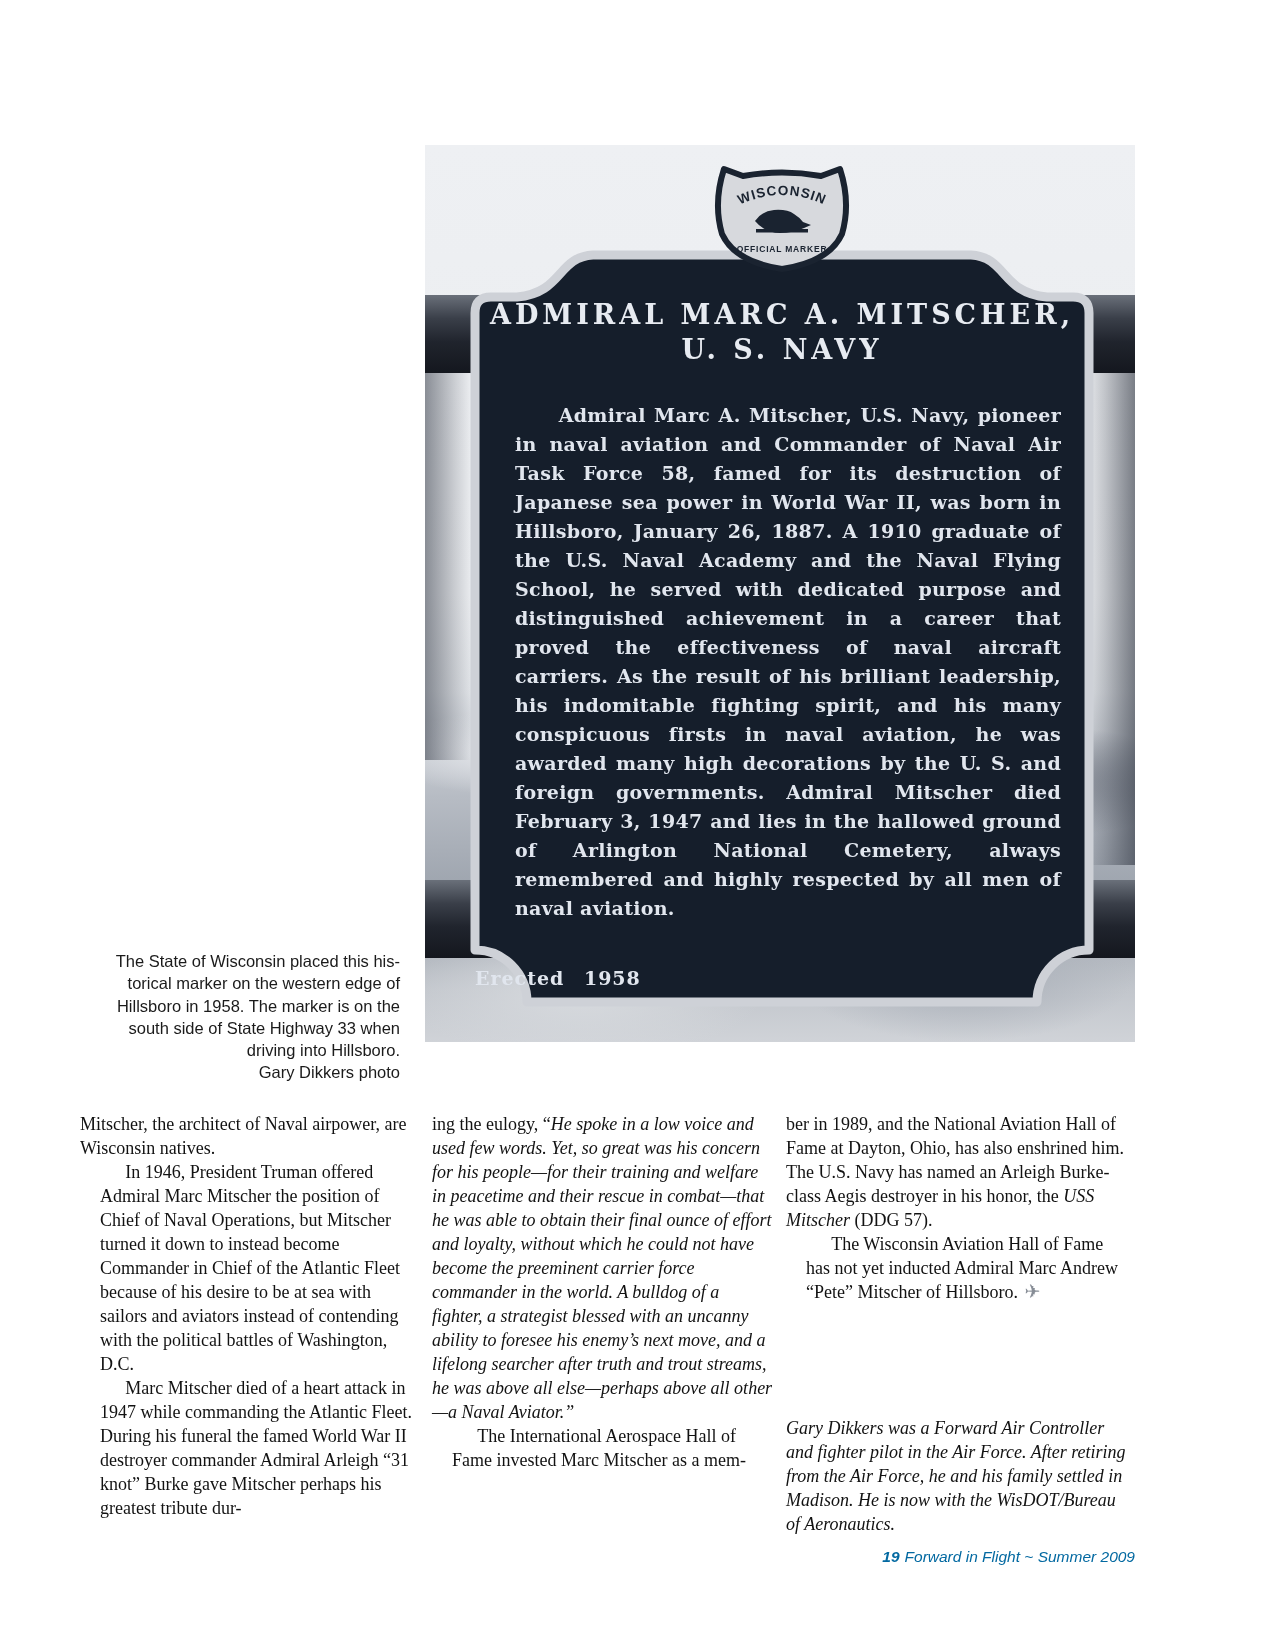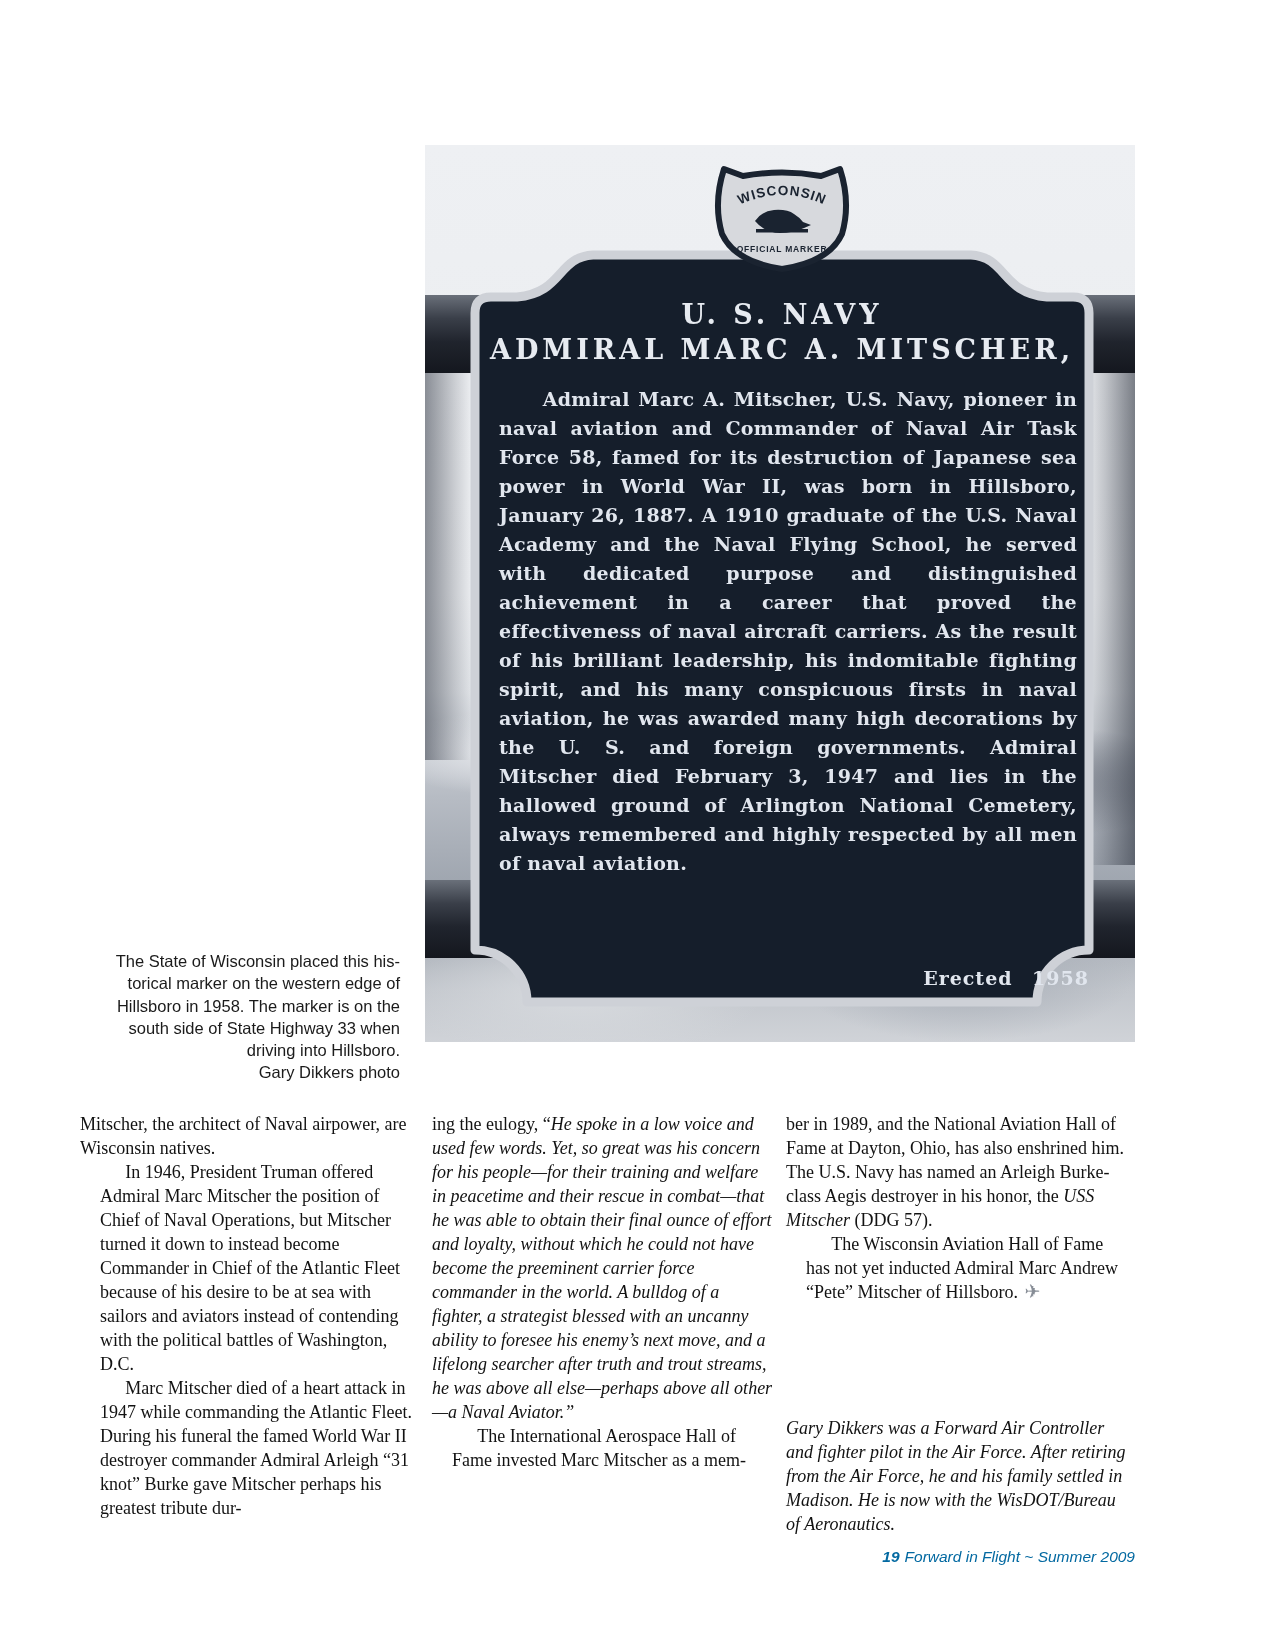--- a/index.html
+++ b/index.html
@@ -27,22 +27,22 @@
   .bar.bottom{top:735px;height:78px;}
   .sign-svg{position:absolute;left:0;top:0;}
 
   
   .sign-title{position:absolute;left:50px;top:152px;width:614px;text-align:center;
               color:#e7ebf1;font-family:"DejaVu Serif",serif;font-weight:bold;
               font-size:27px;line-height:35px;letter-spacing:4px;}
   .sign-body{position:absolute;left:74px;top:240px;width:578px;
              color:#e1e6ee;font-family:"DejaVu Serif",serif;font-weight:bold;
              font-size:19px;line-height:29px;text-align:justify;letter-spacing:.3px;}
-  .sign-body p{margin:0;text-indent:2.3em;}
-  .sign-erected{position:absolute;left:50px;top:822px;width:614px;text-align:right;
+  .sign-body p{margin:16px;text-indent:2.3em;}
+  .sign-erected{position:absolute;left:50px;top:822px;width:614px;text-align:left;
                 color:#e1e6ee;font-family:"DejaVu Serif",serif;font-weight:bold;
                 font-size:19px;letter-spacing:1px;word-spacing:12px;}
 
   
   .caption{position:absolute;left:66px;top:950px;width:334px;text-align:right;
            font-family:"Liberation Sans",sans-serif;font-size:16.5px;line-height:22.3px;color:#1b1b1b;}
 
   
   .columns{position:absolute;left:80px;top:1112px;width:1060px;display:grid;
            grid-template-columns:340px 342px 342px;column-gap:12px;}
@@ -77,22 +77,22 @@
         <text font-family="Liberation Sans, sans-serif" font-size="13.5" font-weight="bold" fill="#1a2330" letter-spacing="1">
           <textPath href="#shield-arc" startOffset="50%" text-anchor="middle">WISCONSIN</textPath>
         </text>
         <path d="M330 76 q7 -10 19 -11 q13 -1 20 4 q5 3 9 8 l8 3 -7 3 q-11 5 -24 5 q-15 0 -25 -12 z" fill="#1a2330"></path>
         <rect x="331" y="84" width="52" height="3.5" fill="#1a2330"></rect>
         <text x="357" y="107" text-anchor="middle" font-family="Liberation Sans, sans-serif" font-size="8.5" font-weight="bold" fill="#1a2330" letter-spacing="0.8">OFFICIAL MARKER</text>
       </g>
     </svg>
 
     <div class="sign-title">
+      <div>ADMIRAL MARC A. MITSCHER,</div>
       <div>U. S. NAVY</div>
-      <div>ADMIRAL MARC A. MITSCHER,</div>
     </div>
     <div class="sign-body">
       <p>Admiral Marc A. Mitscher, U.S. Navy, pioneer in naval aviation and Commander of Naval Air Task Force 58, famed for its destruction of Japanese sea power in World War II, was born in Hillsboro, January 26, 1887. A 1910 graduate of the U.S. Naval Academy and the Naval Flying School, he served with dedicated purpose and distinguished achievement in a career that proved the effectiveness of naval aircraft carriers. As the result of his brilliant leadership, his indomitable fighting spirit, and his many conspicuous firsts in naval aviation, he was awarded many high decorations by the U. S. and foreign governments. Admiral Mitscher died February 3, 1947 and lies in the hallowed ground of Arlington National Cemetery, always remembered and highly respected by all men of naval aviation.</p>
     </div>
     <div class="sign-erected">Erected 1958</div>
   </div>
 
   <div class="caption">
       <div>The State of Wisconsin placed this his-</div>
       <div>torical marker on the western edge of</div>

